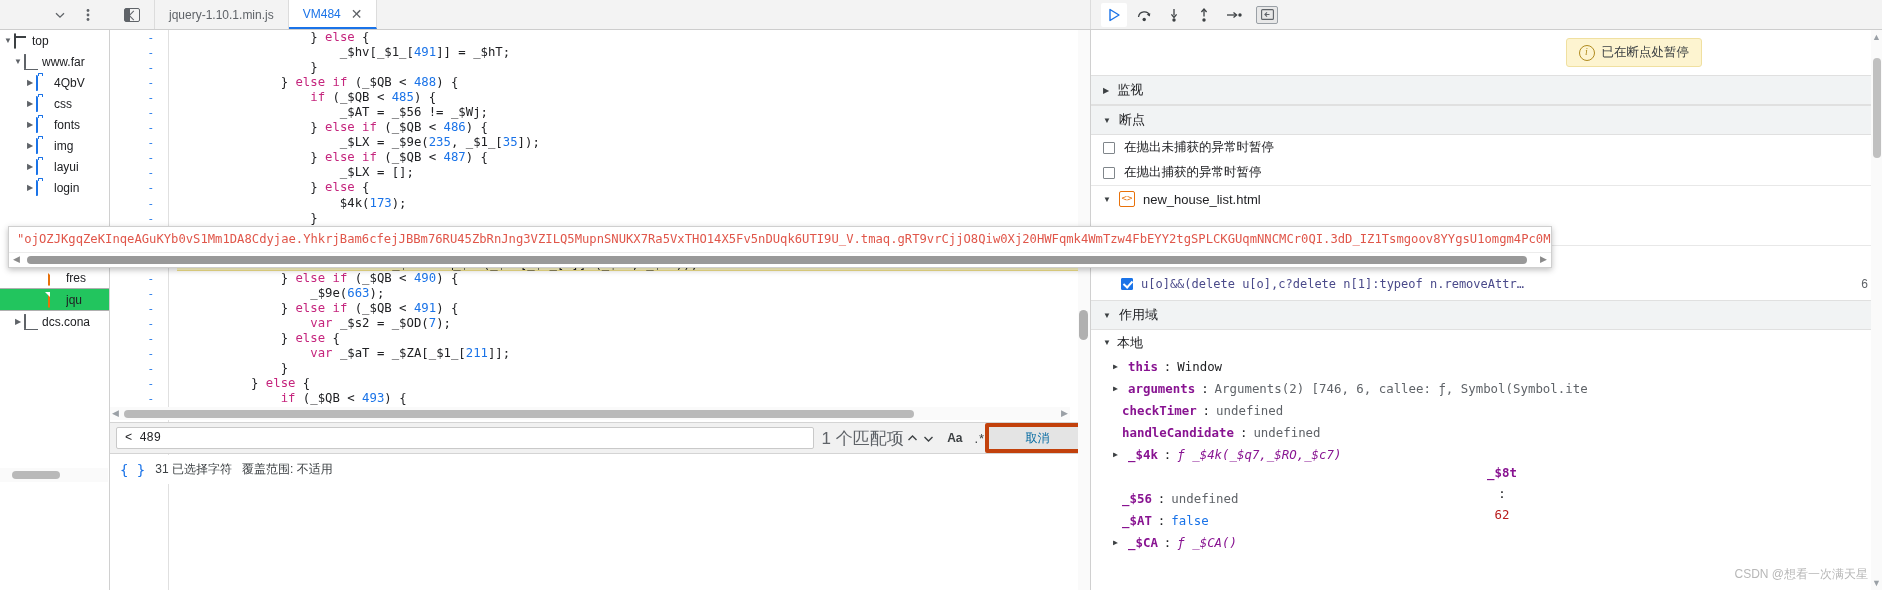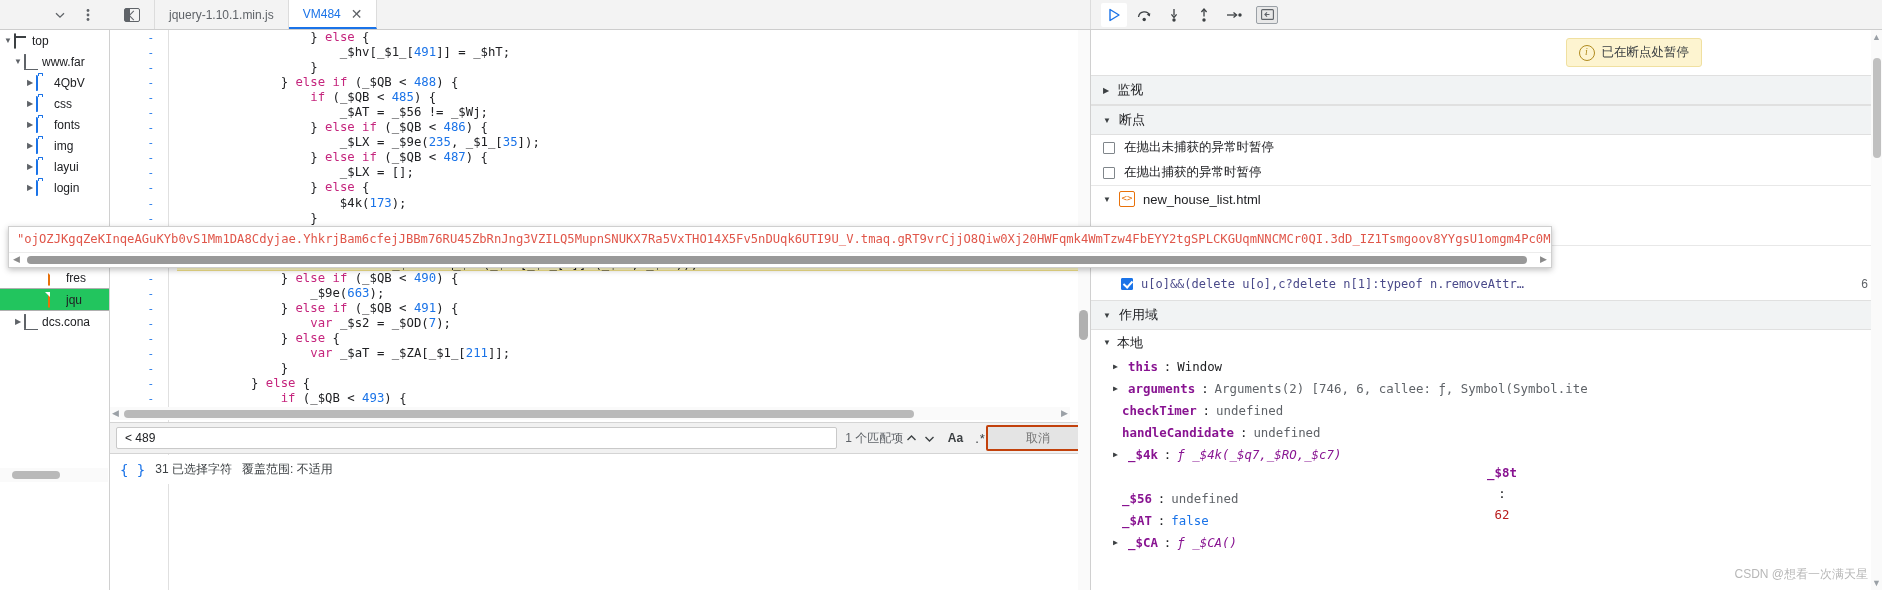--- a/index.html
+++ b/index.html
@@ -68,26 +68,26 @@
   .ed-vscroll{position:absolute;right:0;top:0;width:12px;height:546px;background:#fafafa;}
   .ed-vthumb{position:absolute;right:1px;width:9px;border-radius:5px;background:#b9b9b9;}
   .ed-arrow{position:absolute;right:1px;width:10px;height:10px;color:#9aa0a6;font-size:9px;text-align:center;line-height:10px;}
   .ed-hscroll{position:absolute;left:110px;top:407px;width:960px;height:13px;background:#fafafa;}
   .ed-hthumb{position:absolute;left:14px;top:3px;width:790px;height:8px;border-radius:5px;background:#b9b9b9;}
   .hs-l{position:absolute;left:2px;top:1px;color:#9aa0a6;font-size:9px;}
   .hs-r{position:absolute;right:2px;top:1px;color:#9aa0a6;font-size:9px;}
 
   
   .searchbar{position:absolute;left:110px;top:422px;width:980px;height:32px;background:#f1f1f1;border-top:1px solid #d4d4d4;border-bottom:1px solid #d4d4d4;box-sizing:border-box;display:flex;align-items:center;}
-  .sfield{margin-left:6px;width:790px;height:22px;background:#ffffff;border:1px solid #c9c9c9;border-radius:2px;display:flex;align-items:center;padding:0 8px;box-sizing:border-box;font-family:Liberation Sans, sans-serif;font-size:12px;color:#202124;}
-  .smatch{margin-left:8px;font-size:12px;color:#5f6368;white-space:nowrap;}
+  .sfield{margin-left:6px;width:790px;height:22px;background:#ffffff;border:1px solid #c9c9c9;border-radius:2px;display:flex;align-items:center;padding:0 8px;box-sizing:border-box;font-family:Liberation Mono, monospace;font-size:12px;color:#202124;}
+  .smatch{margin-left:8px;font-size:17px;color:#5f6368;white-space:nowrap;}
   .sarrow{width:19px;height:20px;display:flex;align-items:center;justify-content:center;color:#3c4043;font-size:11px;cursor:pointer;}
   .saa{margin-left:10px;font-size:12px;color:#3c4043;font-weight:bold;cursor:pointer;}
   .sregex{margin-left:12px;font-size:13px;color:#3c4043;cursor:pointer;letter-spacing:1px;}
-  .scancel{width:110px;height:22px;background:#e4e4e4;border:2px solid #c2410c;border-radius:2px;display:flex;align-items:center;justify-content:center;font-size:12px;color:#737373;cursor:pointer;}
+  .scancel{width:110px;height:22px;background:#e4e4e4;border:4px solid #c2410c;border-radius:2px;display:flex;align-items:center;justify-content:center;font-size:12px;color:#0369a1;cursor:pointer;}
 
   
   .statusbar{position:absolute;left:110px;top:455px;width:980px;height:29px;background:#ffffff;display:flex;align-items:center;gap:10px;padding-left:10px;box-sizing:border-box;font-size:12px;color:#3c4043;}
   .fmtbtn{color:#1a73e8;font-family:"DejaVu Sans Mono", monospace;font-size:14px;cursor:pointer;}
 
   
   .blscroll{position:absolute;left:0;top:468px;width:108px;height:14px;background:#fafafa;}
   .blthumb{position:absolute;left:12px;top:3px;width:48px;height:8px;border-radius:5px;background:#b9b9b9;}
 
   

